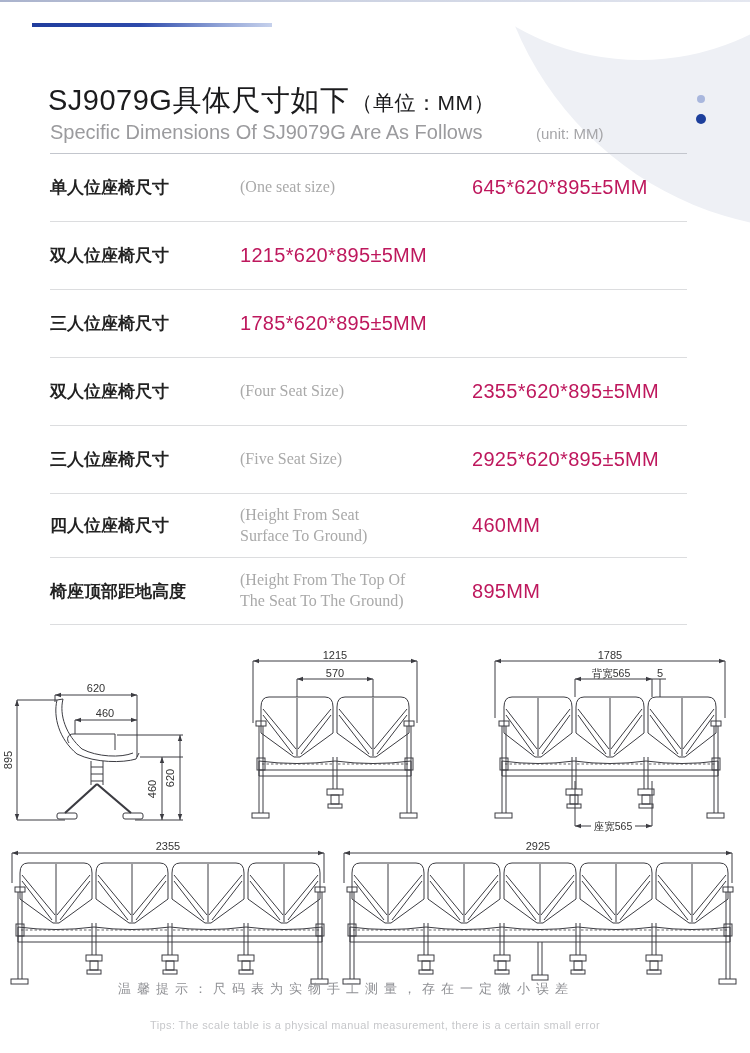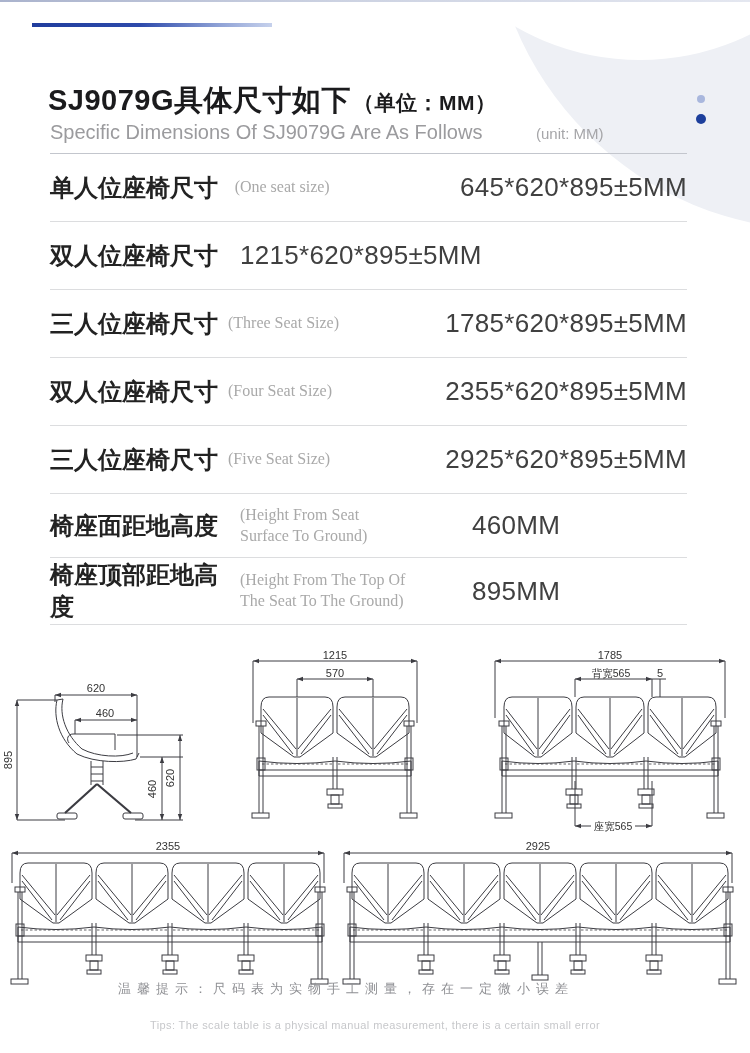--- a/index.html
+++ b/index.html
@@ -7,37 +7,37 @@
         font-family:"Liberation Sans","DejaVu Sans",sans-serif;}
   
   .circle-gray{position:absolute;left:490px;top:-430px;width:660px;height:660px;
                border-radius:50%;background:#eef0f5;}
   .circle-white{position:absolute;left:390px;top:-440px;width:500px;height:500px;
                 border-radius:50%;background:#fff;}
   .topline{position:absolute;left:0;top:0;width:750px;height:2px;
            background:linear-gradient(90deg,#aab3cd,#ccd2e2 45%,#e4e7f0);}
   .accent{position:absolute;left:32px;top:23px;width:240px;height:4px;
           background:linear-gradient(90deg,#203d9d 0%,#2d4aab 45%,#8fa2d6 78%,#c6d1ec 100%);}
-  .title{position:absolute;left:48px;top:81px;font-size:29px;font-weight:bold;color:#1b1b1d;
+  .title{position:absolute;left:48px;top:81px;font-size:29px;font-weight:normal;color:#1b1b1d;
          white-space:nowrap;letter-spacing:.5px;}
   .title .unit{font-size:21px;margin-left:2px;}
   .subtitle{position:absolute;left:50px;top:121px;font-size:20px;color:#9b9b9e;white-space:nowrap;}
   .subtitle .unit{font-size:15px;color:#a6a6a9;margin-left:48px;}
   .header-line{position:absolute;left:50px;top:153px;width:637px;height:1px;background:#c3c6cd;}
   .dot{position:absolute;border-radius:50%;}
   .dot-light{left:697px;top:95px;width:8px;height:8px;background:#a9b7dd;}
   .dot-dark{left:696px;top:114px;width:10px;height:10px;background:#1d3f9c;}
   
   .table{position:absolute;left:50px;top:154px;width:637px;}
   .row{display:flex;align-items:center;height:67px;border-bottom:1px solid #dcdddf;}
   .row:nth-child(6){height:63px;}
   .row:nth-child(7){height:66px;}
-  .c1{width:190px;font-size:24px;font-weight:bold;color:#222;}
+  .c1{width:190px;font-size:17px;font-weight:bold;color:#222;}
   .c2{width:232px;font-size:16px;color:#a9a9a9;white-space:pre-line;line-height:1.3;font-family:Liberation Serif, serif;}
-  .c3{flex:1;font-size:26px;color:#404040;letter-spacing:.3px;}
+  .c3{flex:1;font-size:20px;color:#be185d;letter-spacing:.3px;}
   
   svg.draw{position:absolute;overflow:visible;}
   .ln{fill:none;stroke:#3c3c42;stroke-width:1;}
   .thick{fill:none;stroke:#3c3c42;stroke-width:2.2;}
   .dash{fill:none;stroke:#3c3c42;stroke-width:.8;stroke-dasharray:2.5,2;}
   .ar{fill:#3c3c42;stroke:none;}
   .dim{fill:#333;font-size:11px;text-anchor:middle;}
   .dimcn{font-size:10.5px;}
   
   .footer-cn{position:absolute;left:0;top:980px;width:692px;text-align:center;
@@ -70,35 +70,34 @@
       <div class="c1">单人位座椅尺寸</div>
       <div class="c2">(One seat size)</div>
       <div class="c3">645*620*895±5MM</div>
     </div>
     <div class="row">
       <div class="c1">双人位座椅尺寸</div>
       <div class="c3">1215*620*895±5MM</div>
     </div>
     <div class="row">
       <div class="c1">三人位座椅尺寸</div>
-      <div class="c2">(Three Seat Size)</div>
       <div class="c3">1785*620*895±5MM</div>
     </div>
     <div class="row">
       <div class="c1">双人位座椅尺寸</div>
       <div class="c2">(Four Seat Size)</div>
       <div class="c3">2355*620*895±5MM</div>
     </div>
     <div class="row">
       <div class="c1">三人位座椅尺寸</div>
       <div class="c2">(Five Seat Size)</div>
       <div class="c3">2925*620*895±5MM</div>
     </div>
     <div class="row">
-      <div class="c1">椅座面距地高度</div>
+      <div class="c1">四人位座椅尺寸</div>
       <div class="c2">(Height From Seat
 Surface To Ground)</div>
       <div class="c3">460MM</div>
     </div>
     <div class="row">
       <div class="c1">椅座顶部距地高度</div>
       <div class="c2">(Height From The Top Of
  The Seat To The Ground)</div>
       <div class="c3">895MM</div>
     </div>

